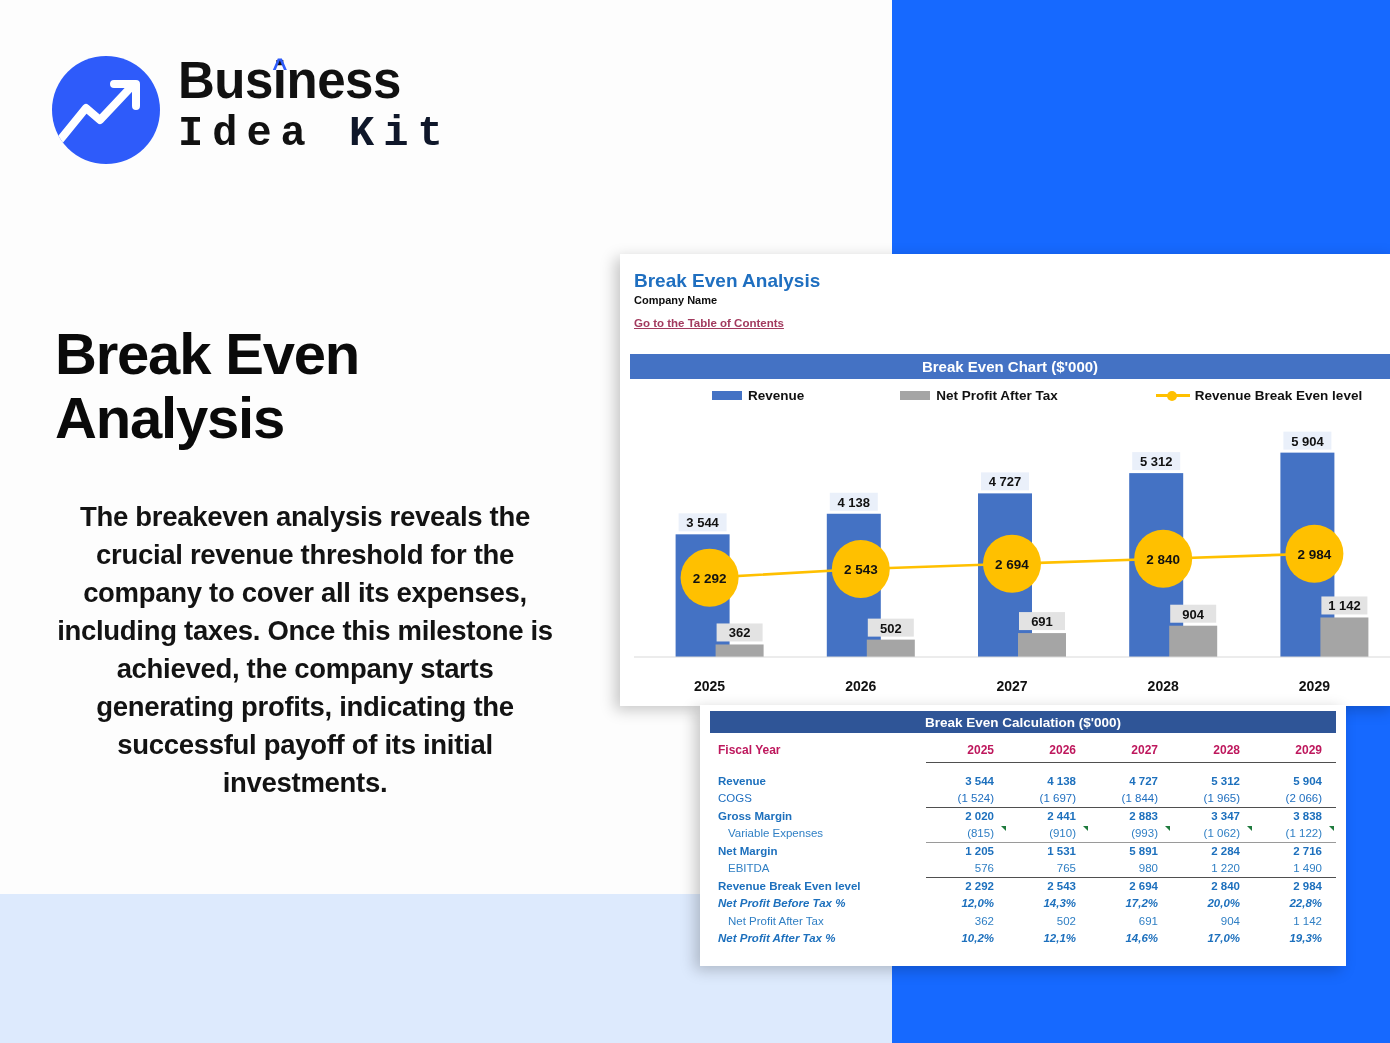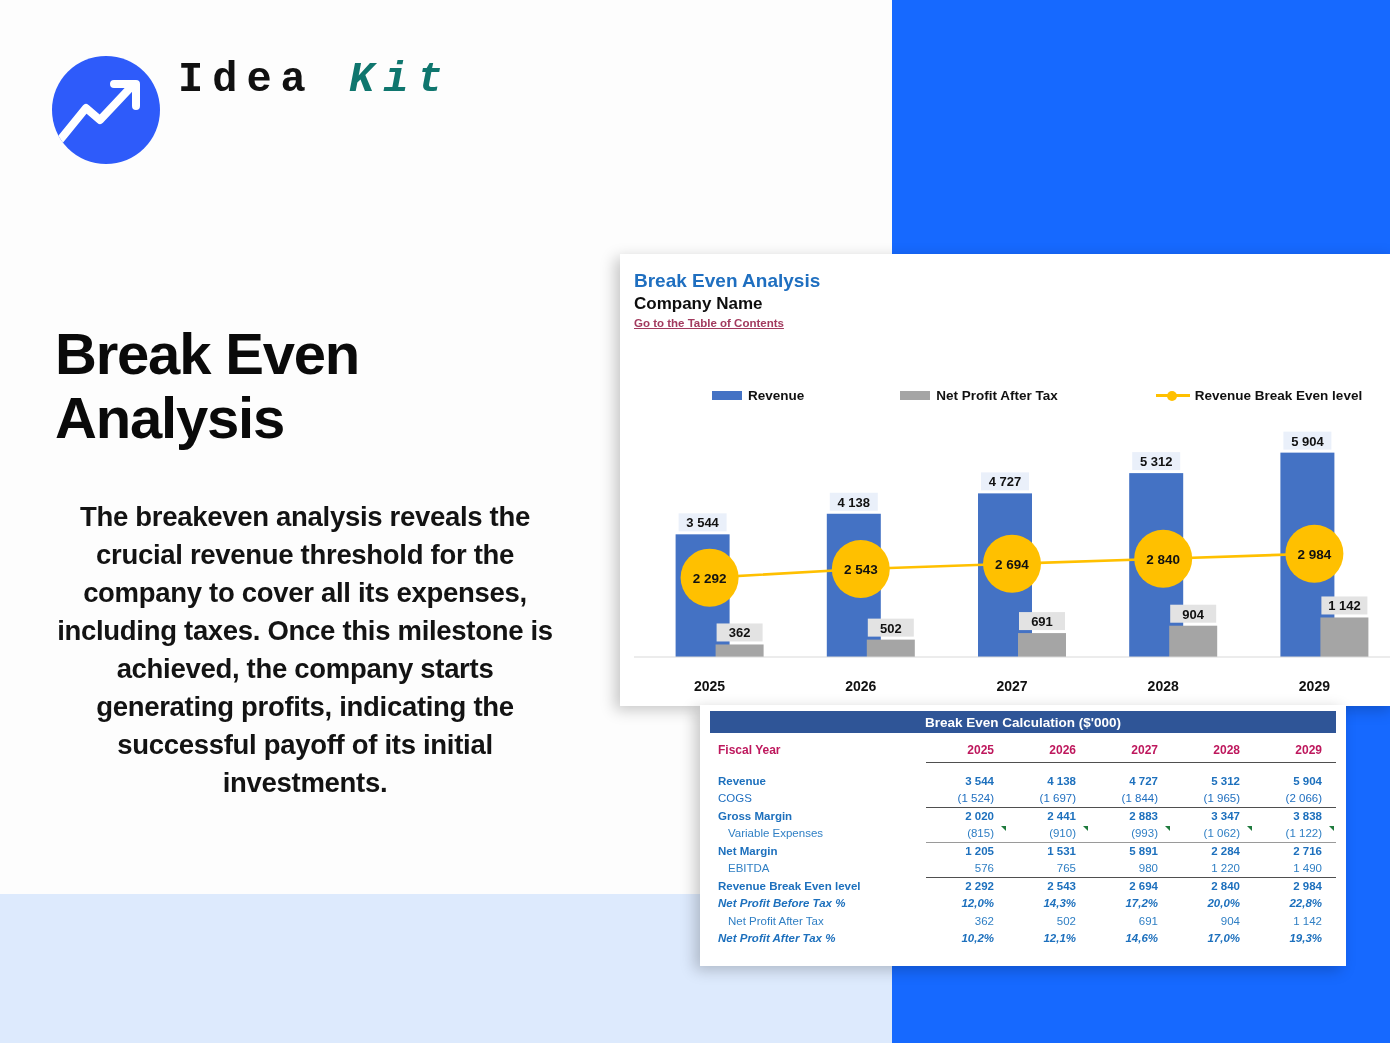--- a/index.html
+++ b/index.html
@@ -48,21 +48,21 @@
   .logo-line1 .hatmark { position: relative; display: inline-block; }
   .logo-line1 .hatmark .hat {
     position: absolute; left: 50%; top: -13px; transform: translateX(-50%);
     font-size: 26px; color: #2e5bfa; font-weight: bold;
   }
   .logo-line2 {
     font-size: 42px; font-weight: bold; letter-spacing: 9px;
     color: #111111; line-height: 48px; margin-top: 2px; white-space: nowrap;
     font-family: "Liberation Mono", monospace;
   }
-  .logo-line2 .kit { color: #0f766e; font-style: italic; }
+  .logo-line2 .kit { color: #0f172a; }
 
   
   .headline {
     position: absolute; left: 55px; top: 322px; width: 500px;
     font-size: 58px; font-weight: bold; line-height: 64px;
     color: #0a0a0a; letter-spacing: -1.2px;
   }
   .body-copy {
     position: absolute; left: 55px; top: 498px; width: 500px;
     font-size: 27.5px; font-weight: bold; line-height: 38px;
@@ -74,21 +74,21 @@
     position: absolute; left: 620px; top: 254px; width: 776px; height: 452px;
     background: #ffffff;
     box-shadow: -5px 4px 14px rgba(0,0,0,0.22);
   }
   .sheet-title {
     position: absolute; left: 14px; top: 16px;
     font-size: 19px; font-weight: bold; color: #1f6fc0;
   }
   .sheet-company {
     position: absolute; left: 14px; top: 40px;
-    font-size: 17px; font-weight: bold; color: #0d0d0d;
+    font-size: 11px; font-weight: bold; color: #0d0d0d;
   }
   .sheet-toc {
     position: absolute; left: 14px; top: 63px;
     font-size: 11.5px; font-weight: bold; color: #a23a5e;
     text-decoration: underline; cursor: pointer;
   }
   .chart-band {
     position: absolute; left: 10px; top: 100px; width: 760px; height: 25px;
     background: #4472c4; color: #ffffff;
     font-size: 15px; font-weight: bold;
@@ -176,32 +176,34 @@
   <div class="bg-blue-bottom"></div>
 
   <div class="logo-wrap">
     <div class="logo-circle">
       <svg width="108" height="108" viewBox="0 0 108 108">
         <path d="M8 84 L34 52 L48 64 L80 30" stroke="#ffffff" stroke-width="8" fill="none" stroke-linecap="round" stroke-linejoin="round"></path>
         <path d="M62 28 L84 28 L84 50" stroke="#ffffff" stroke-width="8" fill="none" stroke-linecap="round" stroke-linejoin="round"></path>
       </svg>
     </div>
     <div class="logo-text">
+      <div class="logo-line1"><span>Bus<span class="hatmark"><span class="hat">^</span>i</span>ness</span></div>
       <div class="logo-line2"><span>Idea</span> <span class="kit">Kit</span></div>
     </div>
   </div>
 
   <div class="headline">Break Even Analysis</div>
   <div class="body-copy">The breakeven analysis reveals the crucial revenue threshold for the company to cover all its expenses, including taxes. Once this milestone is achieved, the company starts generating profits, indicating the successful payoff of its initial investments.</div>
 
   <div class="chart-panel">
     <div class="sheet-title">Break Even Analysis</div>
     <div class="sheet-company">Company Name</div>
     <div class="sheet-toc">Go to the Table of Contents</div>
 
+    <div class="chart-band">Break Even Chart ($'000)</div>
 
     <div class="chart-legend">
       <div class="legend-item l1">
         <span class="swatch-bar swatch-blue"></span>
         <span>Revenue</span>
       </div>
       <div class="legend-item l2">
         <span class="swatch-bar swatch-gray"></span>
         <span>Net Profit After Tax</span>
       </div>

